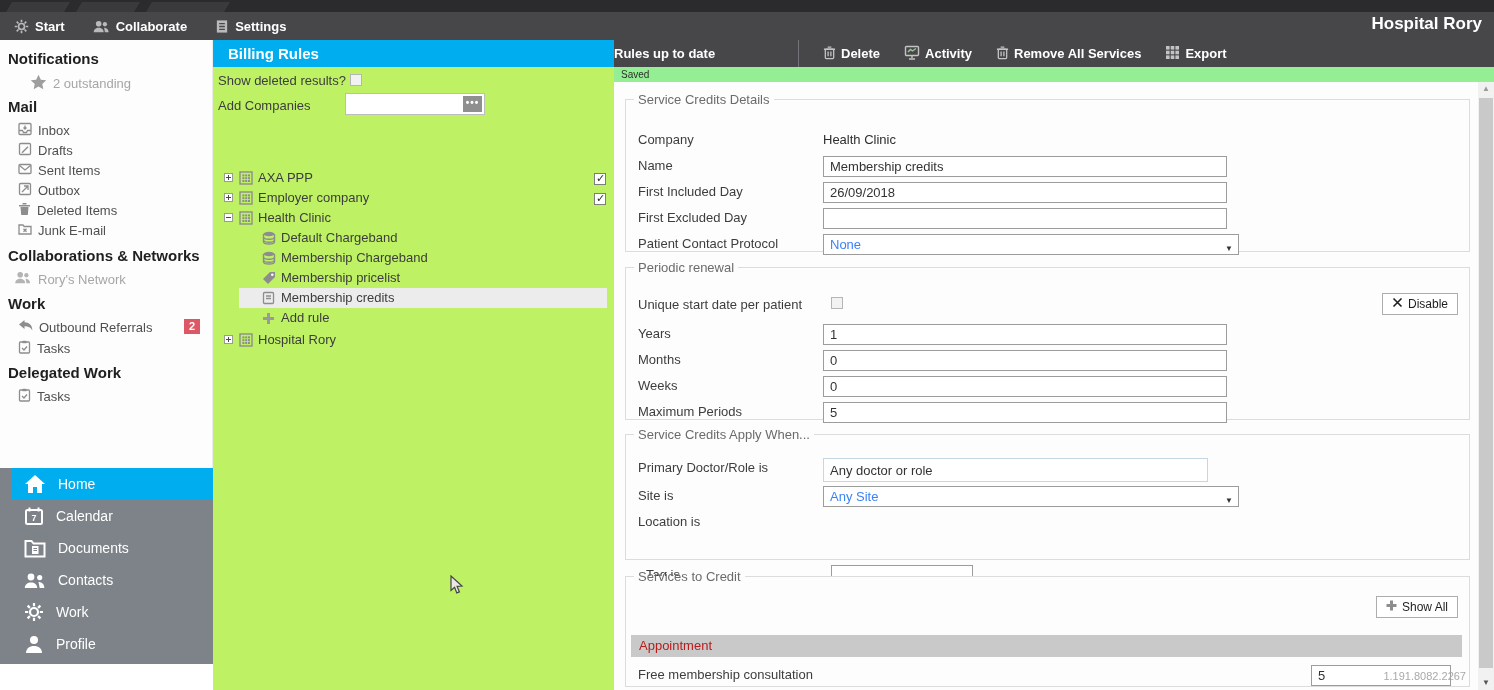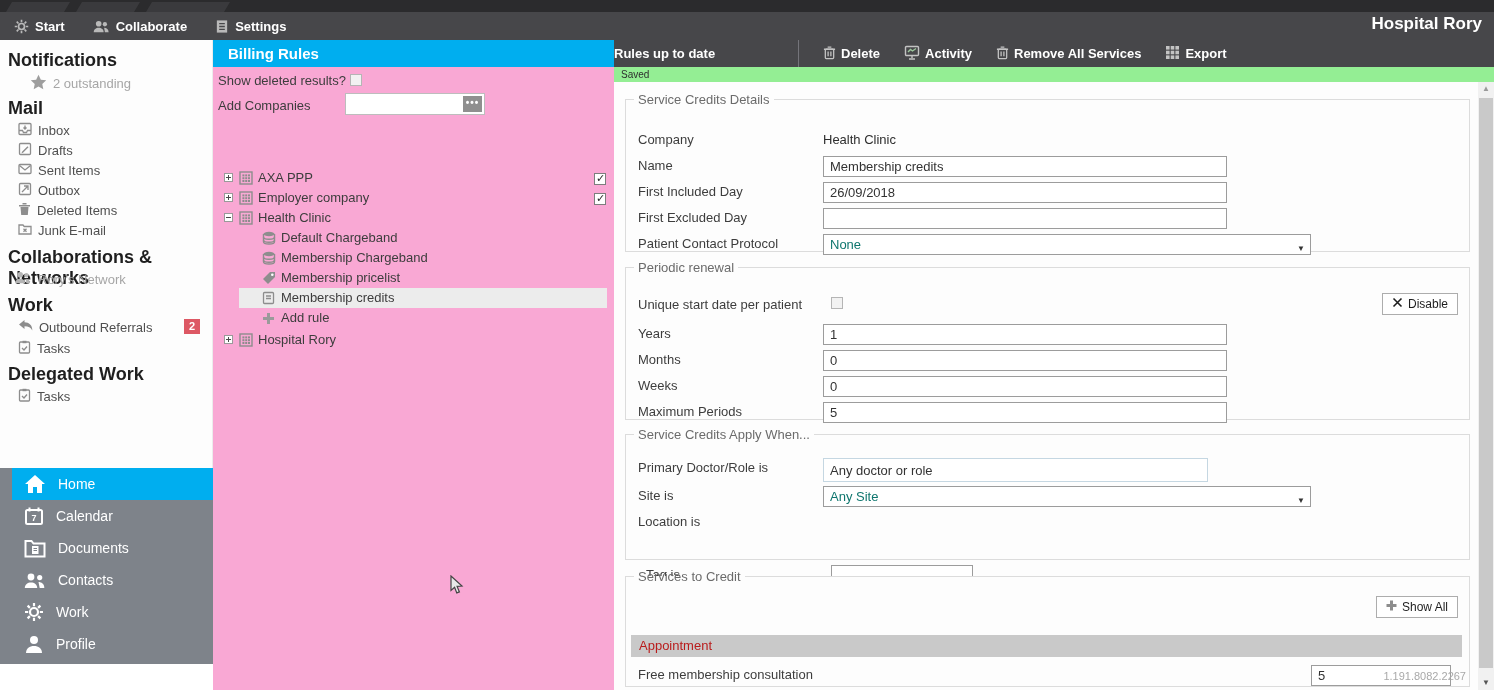--- a/index.html
+++ b/index.html
@@ -12,36 +12,36 @@
   #topstrip { left:0; top:0; width:1494px; height:12px; background:#2b2b2d; }
   .chrometab { position:absolute; top:2px; height:10px; background:#3a3a3d; }
   #topbar { left:0; top:12px; width:1494px; height:28px; background:#47474a; display:flex; align-items:center; }
   .topbtn { display:flex; align-items:center; gap:6px; padding:0 14px; height:28px; color:#fff;
     font-size:13px; font-weight:bold; cursor:default; }
   .topbtn svg { display:block; }
   #apptitle { position:absolute; right:12px; top:14px; color:#fff; font-size:17px; font-weight:bold; }
 
   
   #sidebar { left:0; top:40px; width:213px; height:454px; background:#fdfdfd; border-right:1px solid #ececec; }
-  .shdr { position:absolute; left:8px; font-size:18px; font-weight:bold; color:#1f1f1f; }
+  .shdr { position:absolute; left:8px; font-size:15px; font-weight:bold; color:#1f1f1f; }
   .sitem { position:absolute; left:18px; display:flex; align-items:center; gap:6px; font-size:13px; color:#4f4f4f; }
   .sitem.dim { color:#a6a6a6; }
   .sitem svg { flex:0 0 auto; }
   .badge { position:absolute; left:184px; width:16px; height:15px; background:#dd5864; color:#fff;
     font-size:11px; font-weight:bold; text-align:center; line-height:15px; }
 
   
   #mainnav { left:0; top:468px; width:213px; height:196px; background:#7e838a;padding-left:12px; }
   .navitem { position:relative; height:32px; display:flex; align-items:center; gap:12px; padding-left:12px;
     color:#fff; font-size:14px; cursor:default; }
   .navitem.active { background:#00AEEF; }
   .navitem svg { display:block; }
 
   
-  #billing { left:213px; top:40px; width:401px; height:650px; background:#f9a8d4; }
+  #billing { left:213px; top:40px; width:401px; height:650px; background:#bef264; }
   #billing-header { position:absolute; left:0; top:0; width:403px; height:27px; background:#00AEEF;
     color:#fff; font-size:15px; font-weight:bold; line-height:27px; padding-left:15px; }
   .formlbl { font-size:13px; color:#3d3d3d; }
   .cb { width:12px; height:12px; border:1px solid #b5b5b5; background:#f2f2f2; display:inline-block; }
   .cb.checked { background:#fff; border-color:#7d7d7d; position:relative; }
   .cb.checked::before { content:"✓"; position:absolute; left:1px; top:-2px; font-size:11px; font-weight:bold; color:#2b2b2b; }
   #addcompanies-input { position:absolute; left:132px; top:53px; width:140px; height:22px; border:1px solid #bdbdbd;
     background:#fff; }
   #addcompanies-btn { position:absolute; right:2px; top:2px; width:19px; height:16px; background:#8f8f8f;
     color:#fff; font-size:10px; font-weight:bold; line-height:13px; text-align:center; letter-spacing:1px; }
@@ -69,22 +69,22 @@
 
   fieldset.fs { position:absolute; left:11px; width:845px; border:1px solid #dcdcdc; background:#fdfdfd; }
   fieldset.fs legend { font-size:13px; color:#6b6b6b; margin-left:8px; padding:0 4px; }
   .frow { position:absolute; height:22px; }
   .flabel { position:absolute; left:12px; top:2px; font-size:13px; color:#3d3d3d; white-space:nowrap; }
   .fvalue { position:absolute; left:197px; top:2px; font-size:13px; color:#2e2e2e; }
   .inp { position:absolute; left:197px; top:0; width:404px; height:21px; border:1px solid #9c9c9c; background:#fff;
     font-size:13px; color:#333; padding:0 6px; font-family:inherit; }
   .inp.lite { border-color:#c5d7e2; width:385px; }
   .inp.short { width:142px; }
-  .sel { position:absolute; left:197px; top:0; width:488px; height:21px; border:1px solid #9c9c9c; background:#fff;
-    font-size:13px; color:#0f766e; line-height:19px; padding:0 20px 0 6px; }
+  .sel { position:absolute; left:197px; top:0; width:416px; height:21px; border:1px solid #9c9c9c; background:#fff;
+    font-size:13px; color:#3b82f6; line-height:19px; padding:0 20px 0 6px; }
   .sel::after { content:"▼"; position:absolute; right:5px; top:4px; font-size:8px; color:#333; }
   .wbtn { position:absolute; height:22px; background:#fff; border:1px solid #adadad; display:flex;
     align-items:center; gap:5px; padding:0 9px; font-size:12px; color:#1e1e1e; }
   #appointment-bar { position:absolute; left:5px; top:51px; width:831px; height:22px; background:#c9c9c9;
     font-size:13px; color:#b91c1c; line-height:22px; padding-left:8px; }
   #version { position:absolute; right:12px; top:588px; font-size:11px; color:#a9a9a9; }
 
   
   #vscroll { left:1478px; top:82px; width:16px; height:608px; background:#f1f1f1; }
   #vscroll .sarrow { position:absolute; left:0; width:16px; height:14px; text-align:center; font-size:8px; color:#9a9a9a; line-height:14px; }

